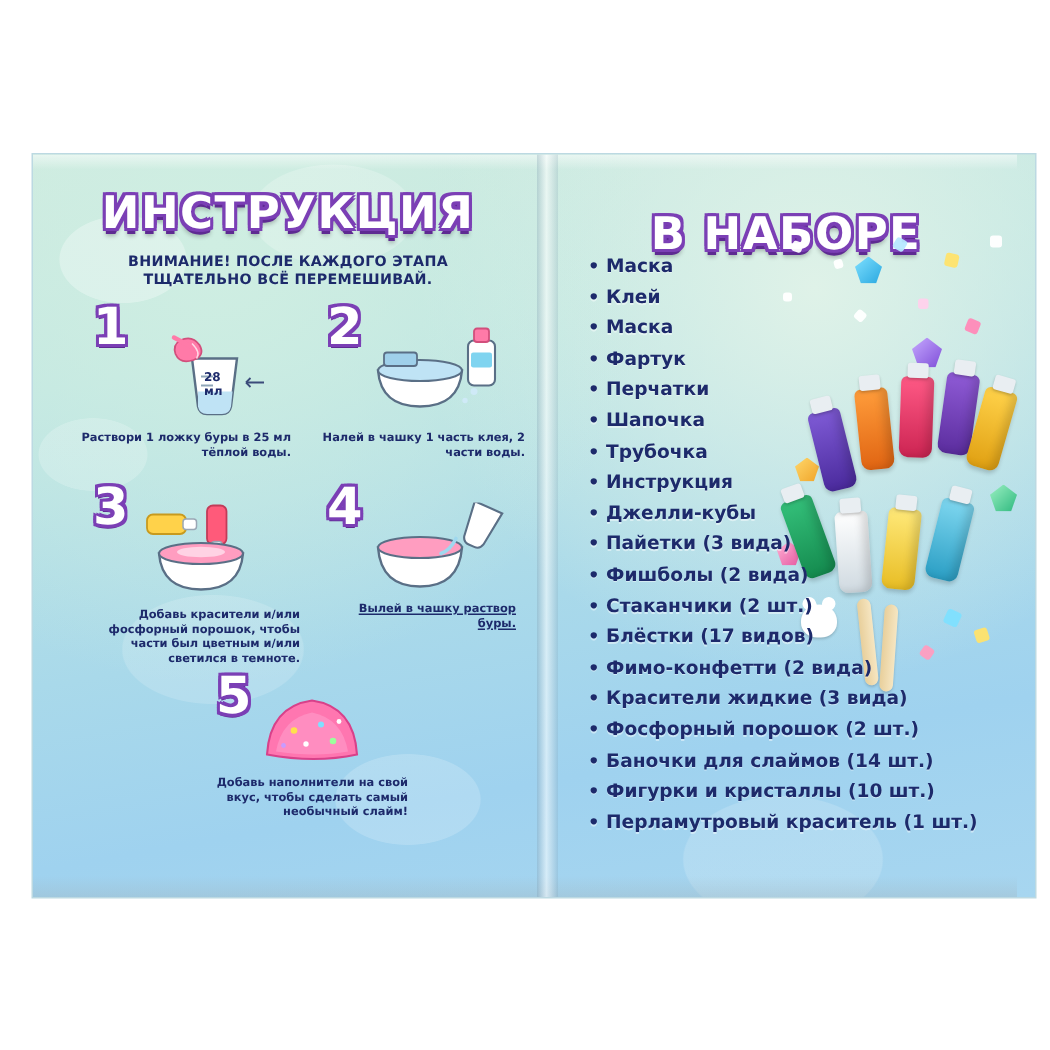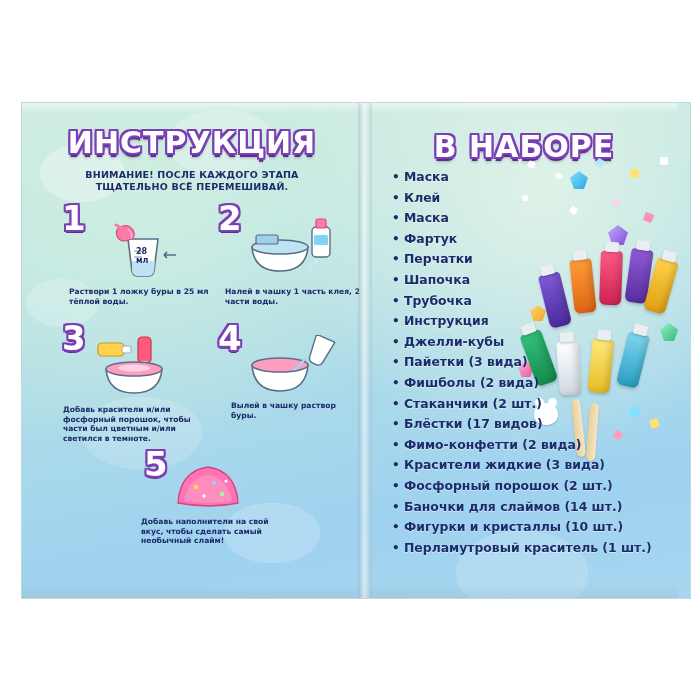--- a/index.html
+++ b/index.html
@@ -57,21 +57,21 @@
     letter-spacing:1px;
     color:#ffffff;
     text-align:center;
     -webkit-text-stroke:0px;
     text-shadow:
       2px 0 0 #7b3fb5, -2px 0 0 #7b3fb5, 0 2px 0 #7b3fb5, 0 -2px 0 #7b3fb5,
       2px 2px 0 #7b3fb5, -2px 2px 0 #7b3fb5, 2px -2px 0 #7b3fb5, -2px -2px 0 #7b3fb5,
       0 4px 0 #5e2a92, 0 5px 3px rgba(0,0,0,.25);
   }
   #instr-title{position:absolute;left:14px;top:22px;width:312px;}
-  #set-title{position:absolute;left:0px;top:26px;width:308px;}
+  #set-title{position:absolute;left:0px;top:36px;width:308px;}
 
   .warn{
     position:absolute;left:36px;top:66px;width:268px;
     font-size:9.5px;font-weight:bold;line-height:12px;
     color:#1d2a6b;text-align:center;letter-spacing:.2px;
   }
 
   
   .steps{position:absolute;left:18px;top:92px;width:306px;height:330px;}
   .step{position:absolute;}
@@ -81,22 +81,21 @@
     font-weight:bold;font-size:34px;color:#ffffff;
     text-shadow:
       2px 0 0 #7b3fb5,-2px 0 0 #7b3fb5,0 2px 0 #7b3fb5,0 -2px 0 #7b3fb5,
       2px 2px 0 #7b3fb5,-2px 2px 0 #7b3fb5,2px -2px 0 #7b3fb5,-2px -2px 0 #7b3fb5,
       0 3px 0 #5e2a92;
     line-height:34px;
   }
   .stepcap{
     position:absolute;
     font-size:7.6px;line-height:9.6px;font-weight:bold;color:#1d2a6b;
-    text-align:left;
-    margin-left:15px;
+    text-align:right;
   }
   .art{position:absolute;}
 
   
   .list{
     position:absolute;left:20px;top:64px;width:286px;
   }
   .list li{
     list-style:none;
     position:relative;
@@ -195,21 +194,21 @@
         </div>
 
         <div class="step">
           <div class="stepnum" style="left:178px;top:126px;">4</div>
           <svg class="art" style="left:204px;top:140px;" width="108" height="62" viewBox="0 0 108 62">
             <path d="M8 30 L64 30 Q62 56 36 56 Q10 56 8 30 Z" fill="#ffffff" stroke="#5a6f86" stroke-width="1.6"></path>
             <ellipse cx="36" cy="30" rx="28" ry="7" fill="#ff9dc0" stroke="#5a6f86" stroke-width="1.4"></ellipse>
             <path d="M66 2 L86 2 L83 26 Q82 30 78 30 L74 30 Q70 30 69 26 Z" fill="#ffffff" stroke="#5a6f86" stroke-width="1.4" transform="rotate(24 76 16)"></path>
             <path d="M60 24 q-4 8 -10 10" stroke="#9fd8ef" stroke-width="2.4" fill="none" stroke-linecap="round"></path>
           </svg>
-          <div class="stepcap" style="left:176px;top:206px;width:128px;">Вылей в чашку раствор буры.</div>
+          <div class="stepcap" style="left:176px;top:206px;width:128px;text-decoration:underline;">Вылей в чашку раствор буры.</div>
         </div>
 
         <div class="step">
           <div class="stepnum" style="left:104px;top:252px;">5</div>
           <svg class="art" style="left:130px;top:258px;" width="80" height="60" viewBox="0 0 80 60">
             <path d="M8 50 Q10 18 38 14 Q66 18 68 50 Q40 56 8 50 Z" fill="#ff76b0" stroke="#d8418a" stroke-width="1.4"></path>
             <path d="M14 48 Q18 26 38 22 Q58 26 62 48 Q40 52 14 48 Z" fill="#ff93c4" opacity=".8"></path>
             <circle cx="26" cy="34" r="2.2" fill="#ffe14d"></circle>
             <circle cx="44" cy="30" r="2" fill="#7ee0ff"></circle>
             <circle cx="52" cy="41" r="2.2" fill="#9cff9c"></circle>

